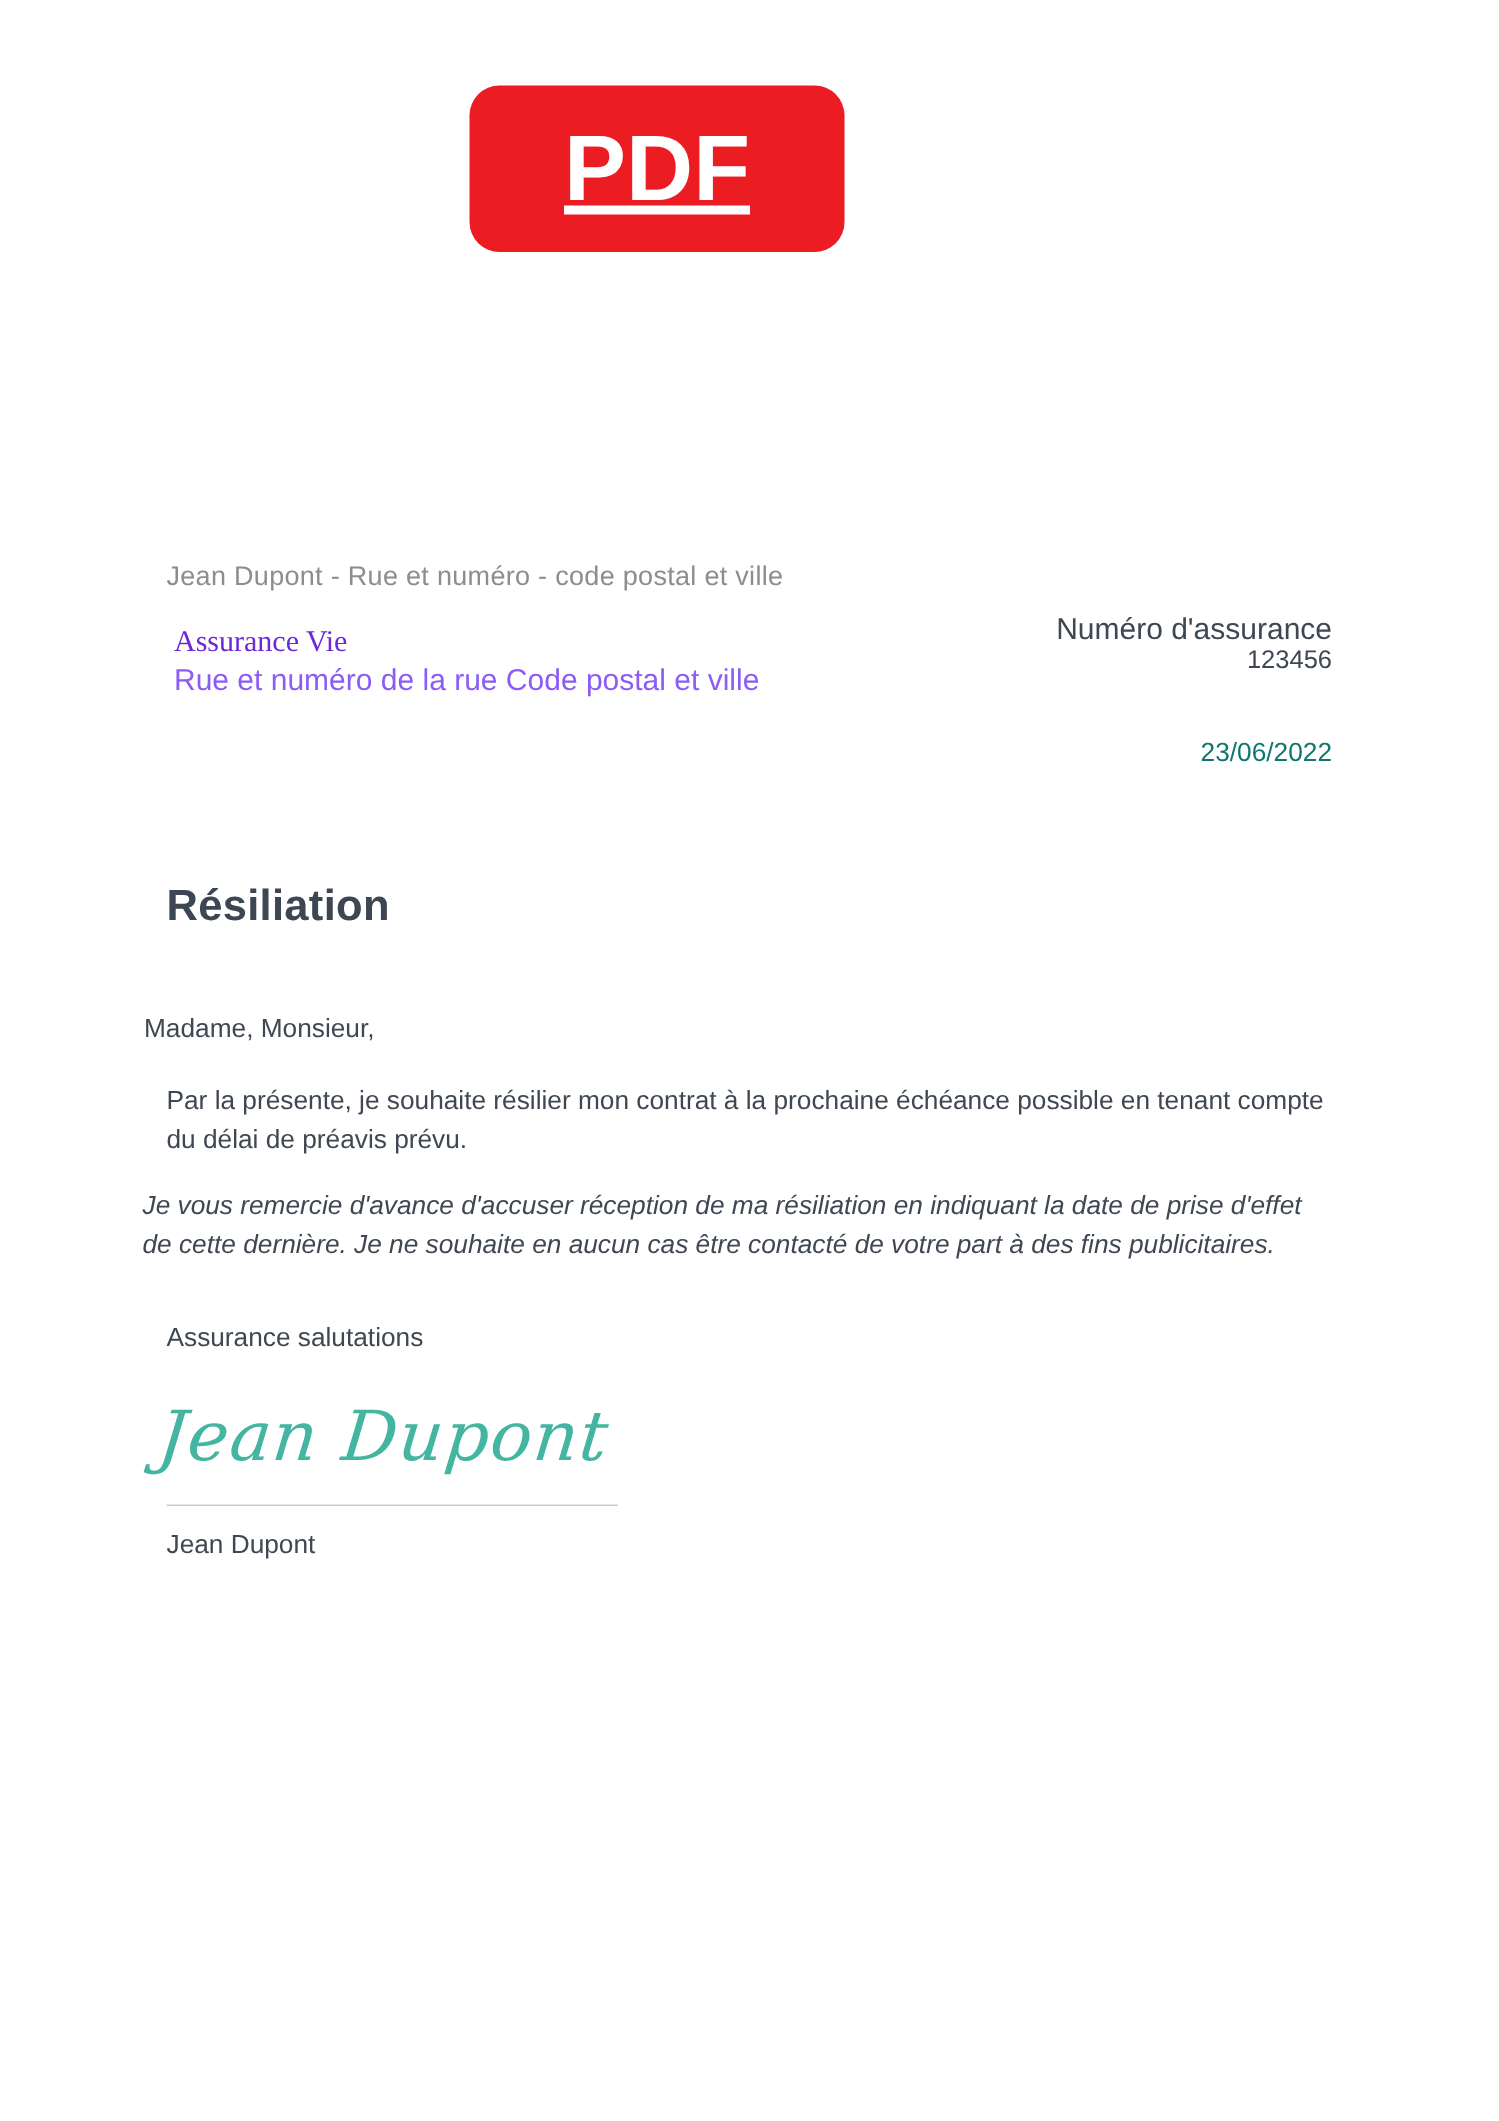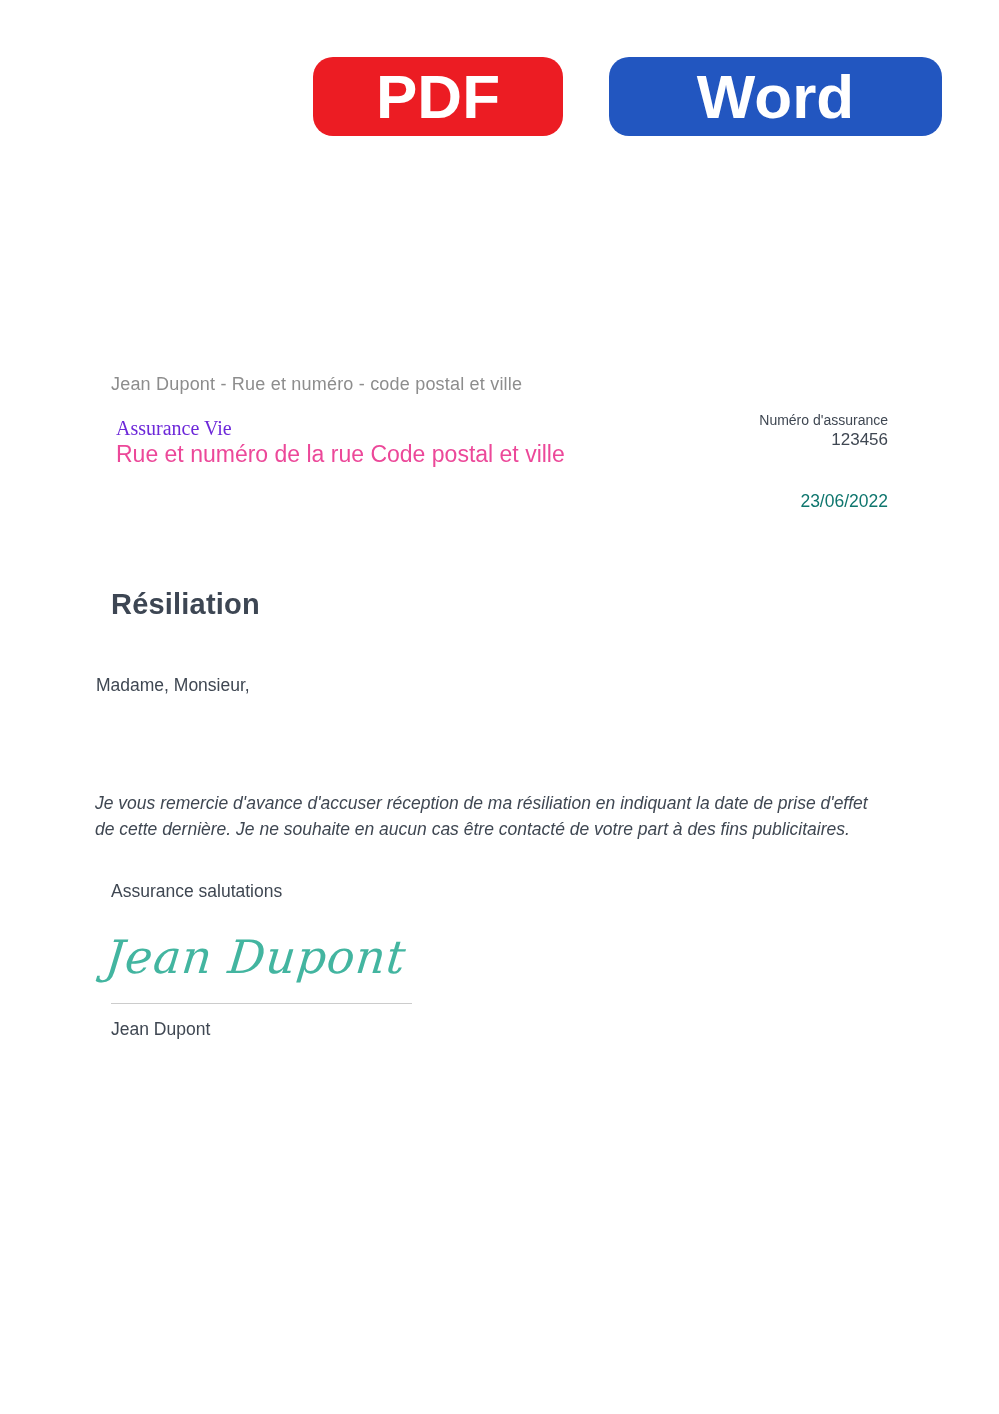--- a/index.html
+++ b/index.html
@@ -17,32 +17,33 @@
 
   
   .buttons-row {
     position: absolute;
     top: 57px;
     left: 313px;
     display: flex;
     gap: 46px;
   }
   .dl-btn {
-    height: 79px;
+    height: 111px;
     border: none;
     border-radius: 20px;
     color: #ffffff;
     font-family: "Liberation Sans", sans-serif;
     font-weight: bold;
     font-size: 62px;
     display: flex;
     align-items: center;
     justify-content: center;
     cursor: pointer;
     padding: 0;
+    text-decoration: underline;
   }
   .btn-pdf  { width: 250px; background: #ec1c23; }
   .btn-word { width: 333px; background: #2256c0; }
 
   
   .sender-line {
     position: absolute;
     top: 374px;
     left: 111px;
     font-size: 18px;
@@ -54,32 +55,32 @@
     top: 414px;
     left: 116px;
   }
   .recipient-name {
     font-family: "Liberation Serif", serif;
     font-size: 20px;
     line-height: 28px;
     color: #6d28d9;
   }
   .recipient-address {
-    font-size: 23px;
+    font-size: 20px;
     line-height: 25px;
-    color: #ec4899;
+    color: #8b5cf6;
   }
   .policy-block {
     position: absolute;
     top: 410px;
     right: 111px;
     text-align: right;
   }
   .policy-label {
-    font-size: 14px;
+    font-size: 20px;
     line-height: 20px;
     color: #3f4752;
   }
   .policy-number {
     font-size: 17px;
     line-height: 20px;
     color: #3f4752;
   }
   .date-line {
     position: absolute;
@@ -153,41 +154,41 @@
     font-size: 17.5px;
   }
 </style>
 </head>
 <body>
 
 <div class="page">
 
   <div class="buttons-row">
     <button class="dl-btn btn-pdf">PDF</button>
-    <button class="dl-btn btn-word">Word</button>
   </div>
 
   <div class="sender-line">Jean Dupont - Rue et numéro - code postal et ville</div>
 
   <div class="recipient">
     <div class="recipient-name">Assurance Vie</div>
     <div class="recipient-address">Rue et numéro de la rue Code postal et ville</div>
   </div>
 
   <div class="policy-block">
     <div class="policy-label">Numéro d'assurance</div>
     <div class="policy-number">123456</div>
   </div>
 
   <div class="date-line">23/06/2022</div>
 
   <h1 class="subject">Résiliation</h1>
 
   <div class="salutation">Madame, Monsieur,</div>
 
+  <p class="para-1">Par la présente, je souhaite résilier mon contrat à la prochaine échéance possible en tenant compte du délai de préavis prévu.</p>
 
   <p class="para-2">Je vous remercie d'avance d'accuser réception de ma résiliation en indiquant la date de prise d'effet de cette dernière. Je ne souhaite en aucun cas être contacté de votre part à des fins publicitaires.</p>
 
   <div class="closing">Assurance salutations</div>
 
   <div class="signature-script">Jean Dupont</div>
 
   <div class="signature-line"></div>
 
   <div class="signature-name">Jean Dupont</div>

